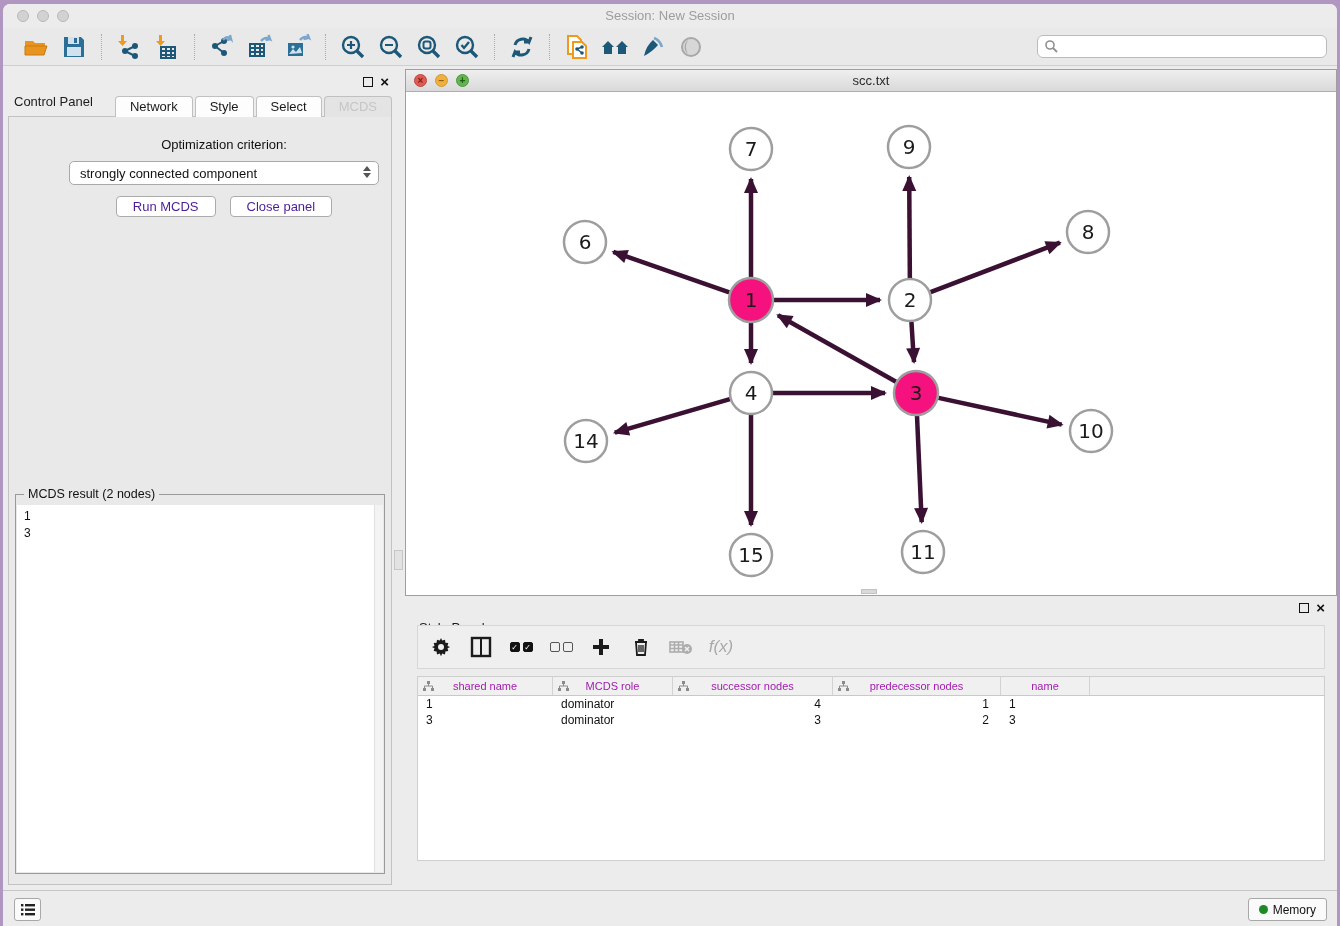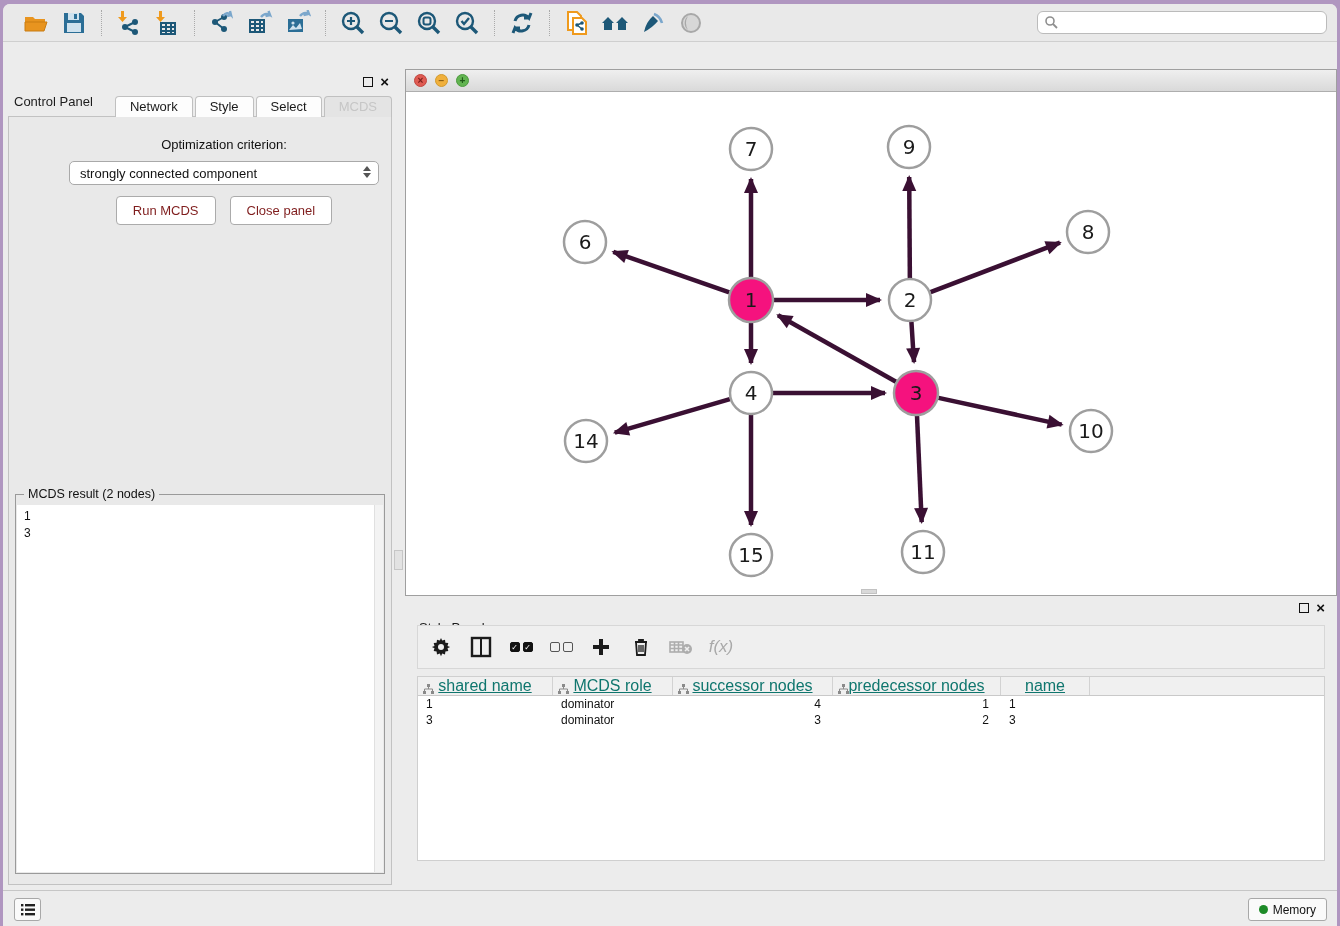--- a/index.html
+++ b/index.html
@@ -43,22 +43,22 @@
              background:#e9e9e9;padding-left:48px; }
   .opt-label { margin-top:20px; text-align:center; font-size:13px; color:#111; }
   .dropdown { position:relative; margin:9px auto 0; width:310px; height:24px; background:#fff;
               border:1px solid #a9a9a9; border-radius:5px; font-size:13px; color:#111;
               display:flex; align-items:center; padding-left:10px; }
   .dd-stepper { position:absolute; right:7px; top:4px; display:flex; flex-direction:column; gap:2px; }
   .dd-stepper i { width:0; height:0; border-left:4px solid transparent; border-right:4px solid transparent; }
   .dd-up { border-bottom:5px solid #555; }
   .dd-down { border-top:5px solid #555; }
   .cp-buttons { display:flex; justify-content:center; gap:14px; margin-top:11px; }
-  .push-btn { background:#fff; border:1px solid #ababab; border-radius:4px; height:29px;
-              padding:0 16px; font-size:13px; color:#7f1d1d; display:flex; align-items:center; }
+  .push-btn { background:#fff; border:1px solid #ababab; border-radius:4px; height:21px;
+              padding:0 16px; font-size:13px; color:#4c1d95; display:flex; align-items:center; }
   .result-group { position:absolute; left:6px; right:6px; top:377px; bottom:10px; border:1px solid #9a9a9a; }
   .result-title { position:absolute; left:8px; top:-8px; background:#e9e9e9; padding:0 4px;
                   font-size:12.5px; color:#111; }
   .result-area { position:absolute; left:1px; right:1px; top:10px; bottom:1px; background:#fff;
                  font-size:12px; color:#111; padding:3px 0 0 7px; line-height:17px; }
   .result-scroll { position:absolute; right:0; top:0; bottom:0; width:9px; background:#f3f3f3;
                    border-left:1px solid #e0e0e0; }
 
   
   .splitter-grip { position:absolute; left:391px; top:483px; width:9px; height:20px;
@@ -80,22 +80,22 @@
                  background:#d9d9d9; border:1px solid #c2c2c2; }
 
   
   .table-panel { position:absolute; left:402px; top:531px; width:932px; height:296px; }
   .tp-toolbar { position:absolute; left:12px; right:12px; top:27px; height:44px; background:#efefef;
                 border:1px solid #d7d7d7; display:flex; align-items:center; padding-left:10px; gap:14px; }
   .tp-ico { width:26px; height:26px; display:flex; align-items:center; justify-content:center; }
   .tbl { position:absolute; left:12px; right:12px; top:78px; bottom:33px; background:#fff;
          border:1px solid #cfcfcf; overflow:hidden; }
   .tbl-header { display:flex; height:19px; background:#f0f0f0; border-bottom:1px solid #c9c9c9; }
-  .tbl-hcell { position:relative; border-right:1px solid #d2d2d2; font-size:16px; color:#0f766e;
-               display:flex; align-items:center; justify-content:center;text-decoration:underline; }
+  .tbl-hcell { position:relative; border-right:1px solid #d2d2d2; font-size:11px; color:#a21caf;
+               display:flex; align-items:center; justify-content:center; }
   .hcell-ico { position:absolute; left:5px; top:4px; }
   .tbl-row { display:flex; height:16px; font-size:12px; color:#111; }
   .tbl-cell { padding:1px 10px 0 8px; overflow:hidden; white-space:nowrap; }
   .tbl-cell.right { text-align:right; padding-right:12px; }
   .tp-tabs { position:absolute; left:0; right:0; bottom:5px; display:flex; justify-content:center; }
   .seg-group { display:inline-flex; border:1px solid #ababab; border-radius:5px; overflow:hidden;
                background:#fff; height:23px; }
   .seg { padding:3px 13px 0; font-size:13px; color:#171717; border-left:1px solid #c2c2c2; }
   .seg:first-child { border-left:none; }
   .seg.active { background:#e3e3e3; color:#c9c9c9; }
@@ -114,20 +114,26 @@
   .cb { width:10px; height:10px; border:1.5px solid #111; border-radius:2px; font-size:8px;
         line-height:9px; text-align:center; color:#fff; }
   .cb.filled { background:#111; }
   .fx-label { font-family:Liberation Sans, sans-serif; font-style:italic; font-size:17px; color:#a9a9a9; }
 </style>
 </head>
 <body>
 
 <div class="app">
 
+  <div class="titlebar">
+    <span class="tl-dot" style="left:14px"></span>
+    <span class="tl-dot" style="left:34px"></span>
+    <span class="tl-dot" style="left:54px"></span>
+    <div class="title-text">Session: New Session</div>
+  </div>
 
   <div class="toolbar">
     <span class="tb-ico">
       <svg width="26" height="26" viewBox="0 0 26 26">
           <path d="M2 7 h8 l2 2 h10 v3 h-20z" fill="#e8941f"></path>
           <path d="M2 12 h22 l-3 9 h-19z" fill="#e8941f" stroke="#c97c12" stroke-width="1"></path>
         </svg>
     </span>
     <span class="tb-ico">
       <svg width="24" height="24" viewBox="0 0 24 24">
@@ -299,20 +305,21 @@
       </div>
     </div>
 
     <div class="splitter-grip"></div>
 
     <div class="net-window">
       <div class="net-titlebar">
         <span class="tl2 red" style="left:8px">×</span>
         <span class="tl2 yellow" style="left:29px">−</span>
         <span class="tl2 green" style="left:50px">+</span>
+        <div class="net-title">scc.txt</div>
       </div>
       <svg class="net-canvas" id="graph-svg" viewBox="0 0 930 503">
           <defs>
             <marker id="arw" markerUnits="userSpaceOnUse" markerWidth="20" markerHeight="16" refX="15" refY="8" orient="auto">
               <path d="M1,1 L17,8 L1,15 Z" fill="#3a1033"></path>
             </marker>
           </defs>
           <line x1="345" y1="185" x2="345" y2="87" stroke="#3a1033" stroke-width="4.5" marker-end="url(#arw)"></line>
           <line x1="323.28718253123094" y1="200.4135938964542" x2="207.3210662636118" y2="159.8953123089728" stroke="#3a1033" stroke-width="4.5" marker-end="url(#arw)"></line>
           <line x1="368" y1="208" x2="474" y2="208" stroke="#3a1033" stroke-width="4.5" marker-end="url(#arw)"></line>

